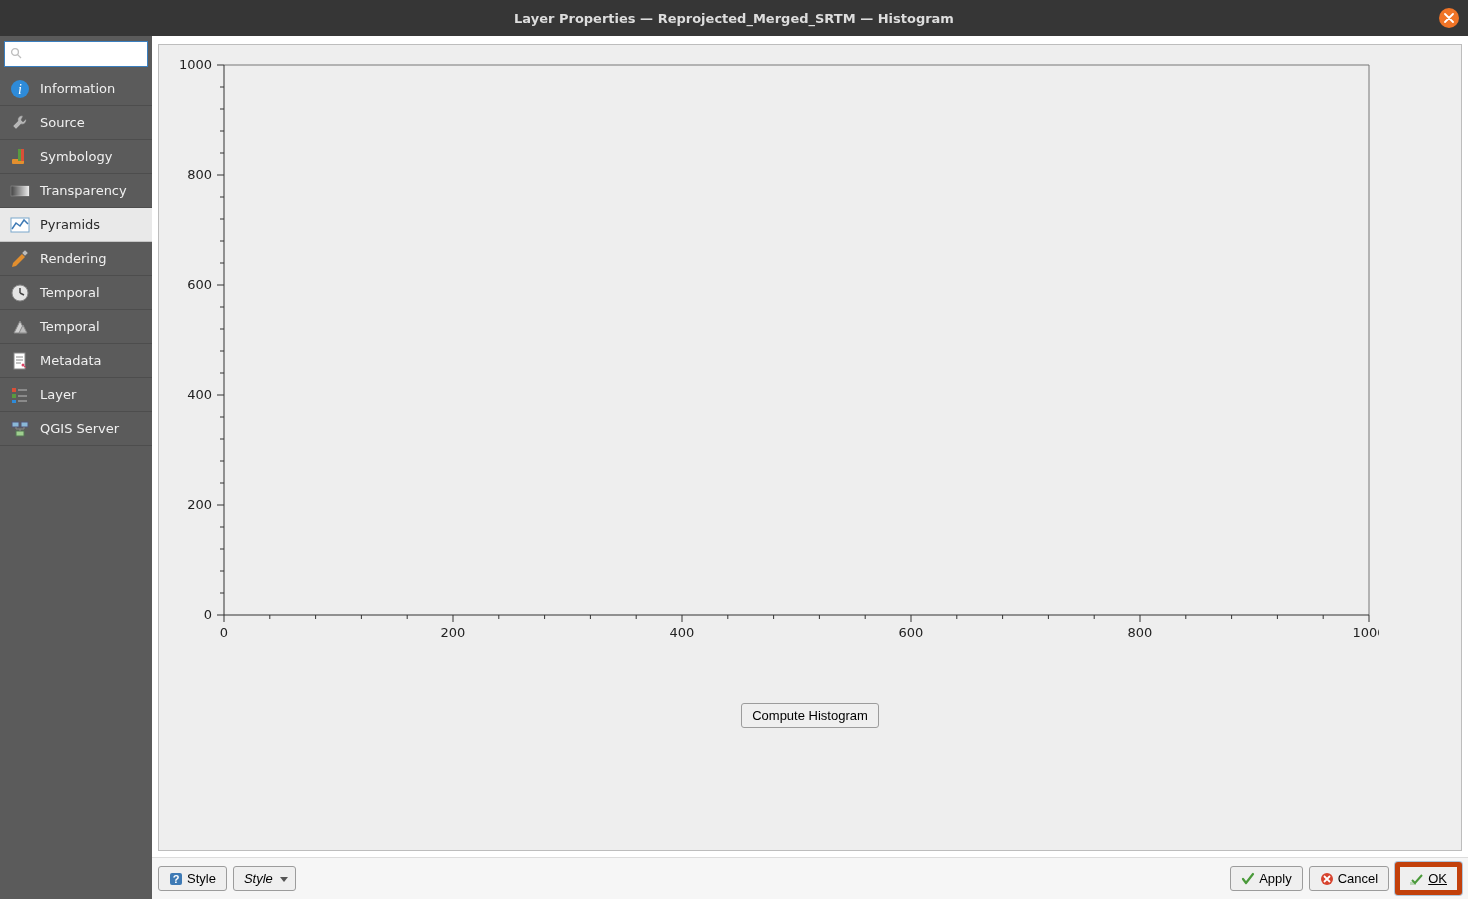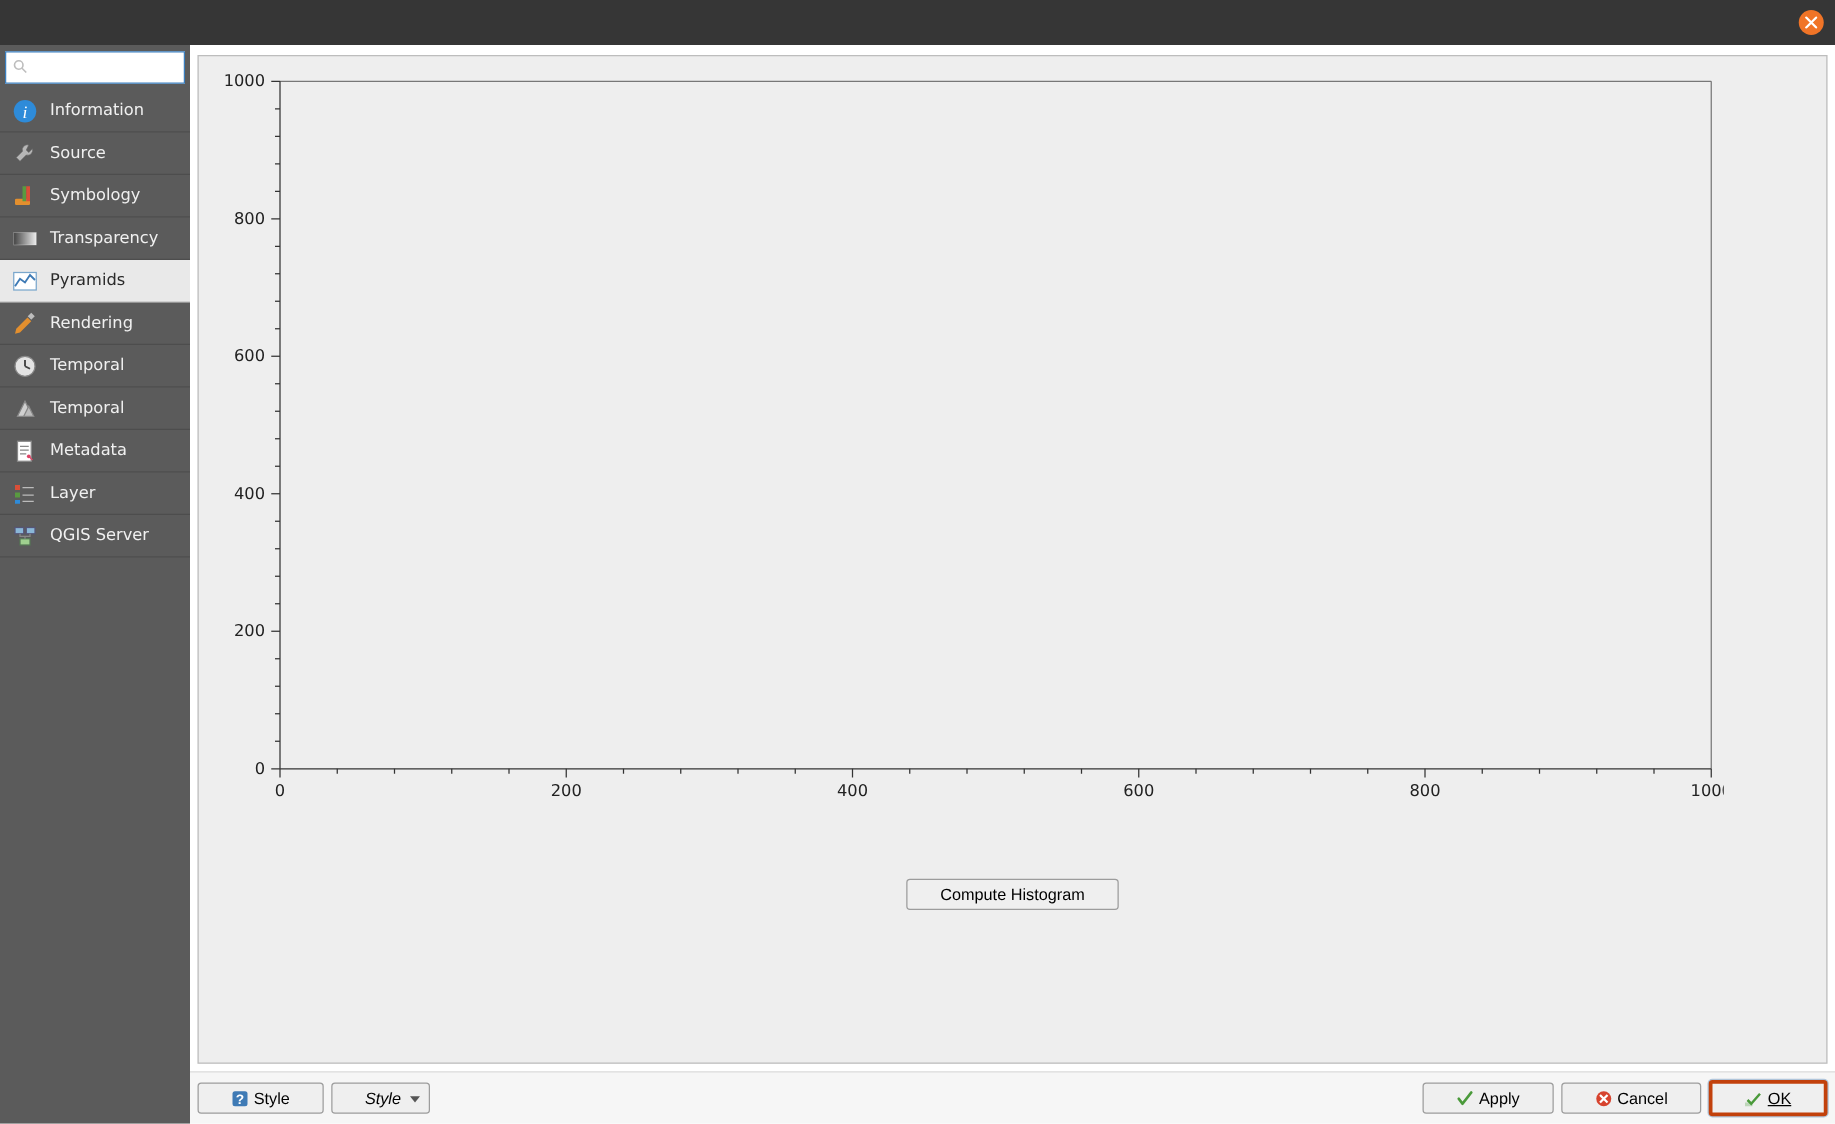--- a/index.html
+++ b/index.html
@@ -116,29 +116,29 @@
 }
 .compute-wrap {
   display: flex;
   justify-content: center;
   padding-top: 48px;
 }
 .qbutton {
   background: #efefef;
   border: 1px solid #9c9c9c;
   border-radius: 3px;
-  padding: 4px 26px;
+  padding: 4px 10px;
   font-size: 13px;
   cursor: pointer;
   display: inline-flex;
   align-items: center;
   gap: 4px;
 }
 .qbutton.default {
-  border: 3px solid #c2410c;
+  border: 5px solid #c2410c;
   box-shadow: 0 0 0 1px rgba(90,138,184,.45);
 }
 .qbutton .ico {
   width: 14px;
   height: 14px;
   display: inline-flex;
 }
 .buttonbar {
   height: 42px;
   padding: 0 6px;
@@ -160,20 +160,21 @@
   border-right: 4px solid transparent;
   border-top: 5px solid #555;
 }
 .underline-key { text-decoration: underline; }
 svg { display: block; }
 </style>
 </head>
 <body>
 
 <div class="titlebar">
+  <span>Layer Properties — Reprojected_Merged_SRTM — Histogram</span>
   <div class="close-btn">
     <span>
       <svg width="10" height="10" viewBox="0 0 10 10">
           <path d="M1 1 L9 9 M9 1 L1 9" stroke="#fff" stroke-width="1.8" stroke-linecap="round"></path>
         </svg>
     </span>
   </div>
 </div>
 
 <div class="body-row">

